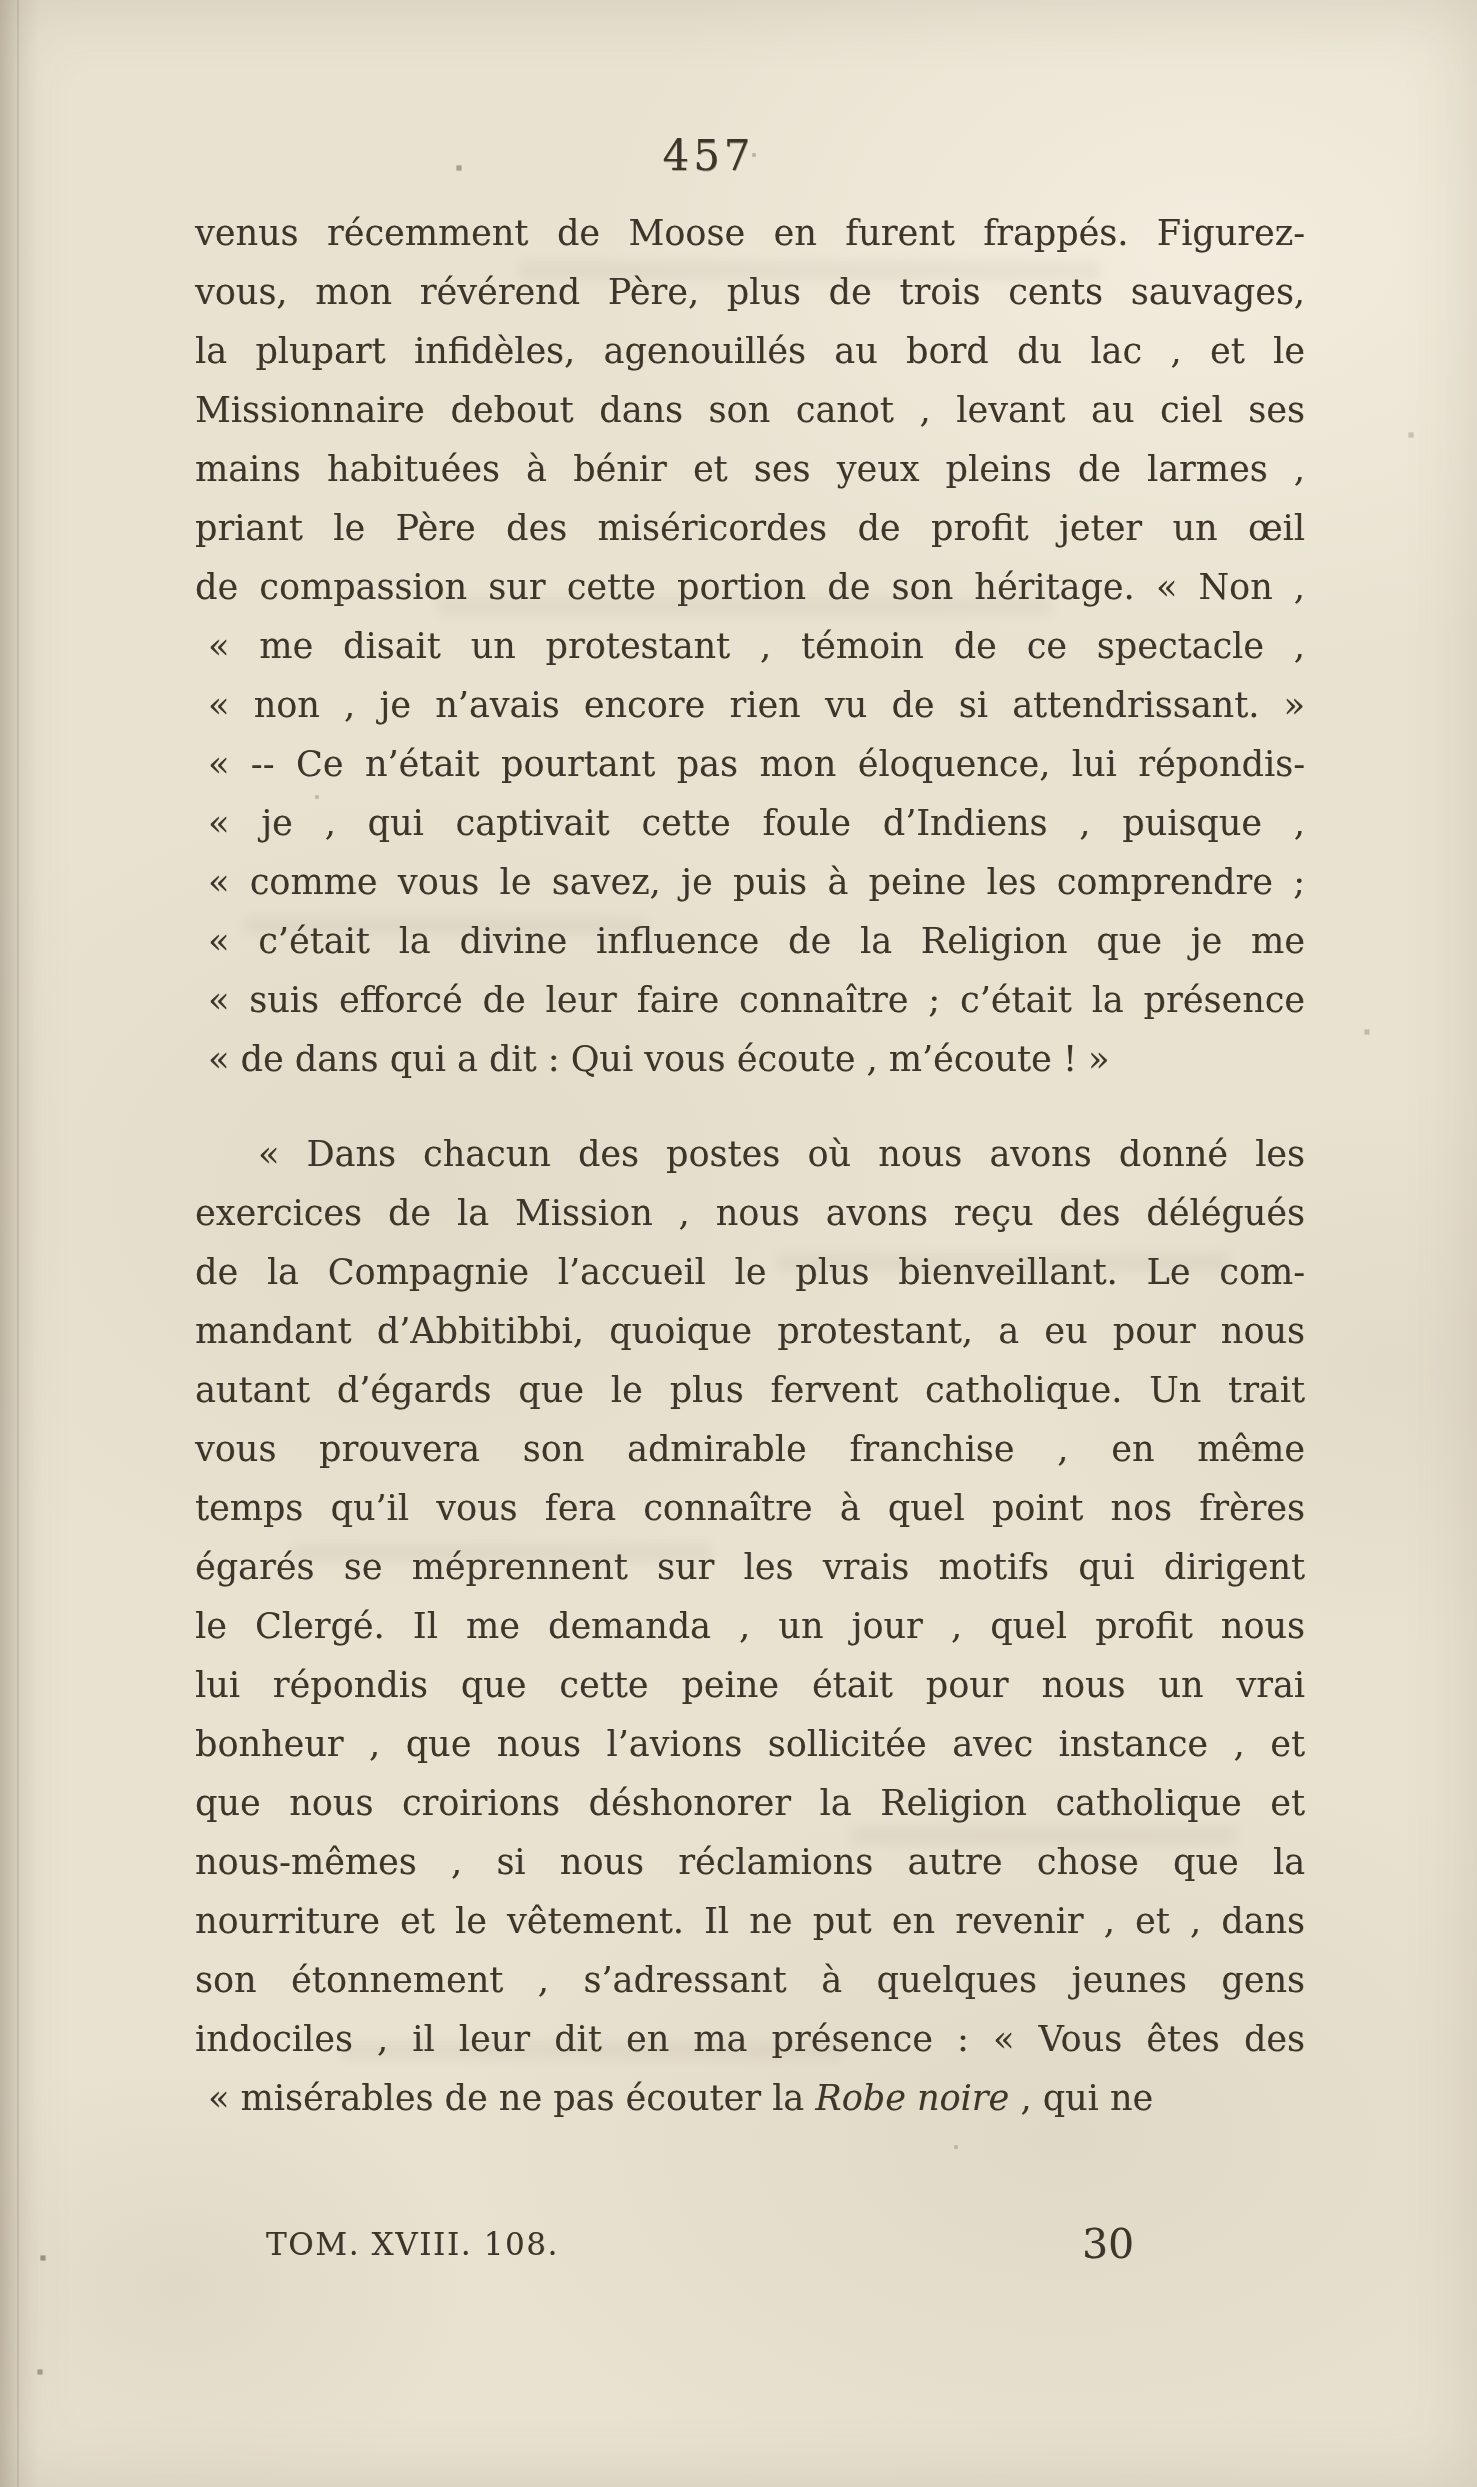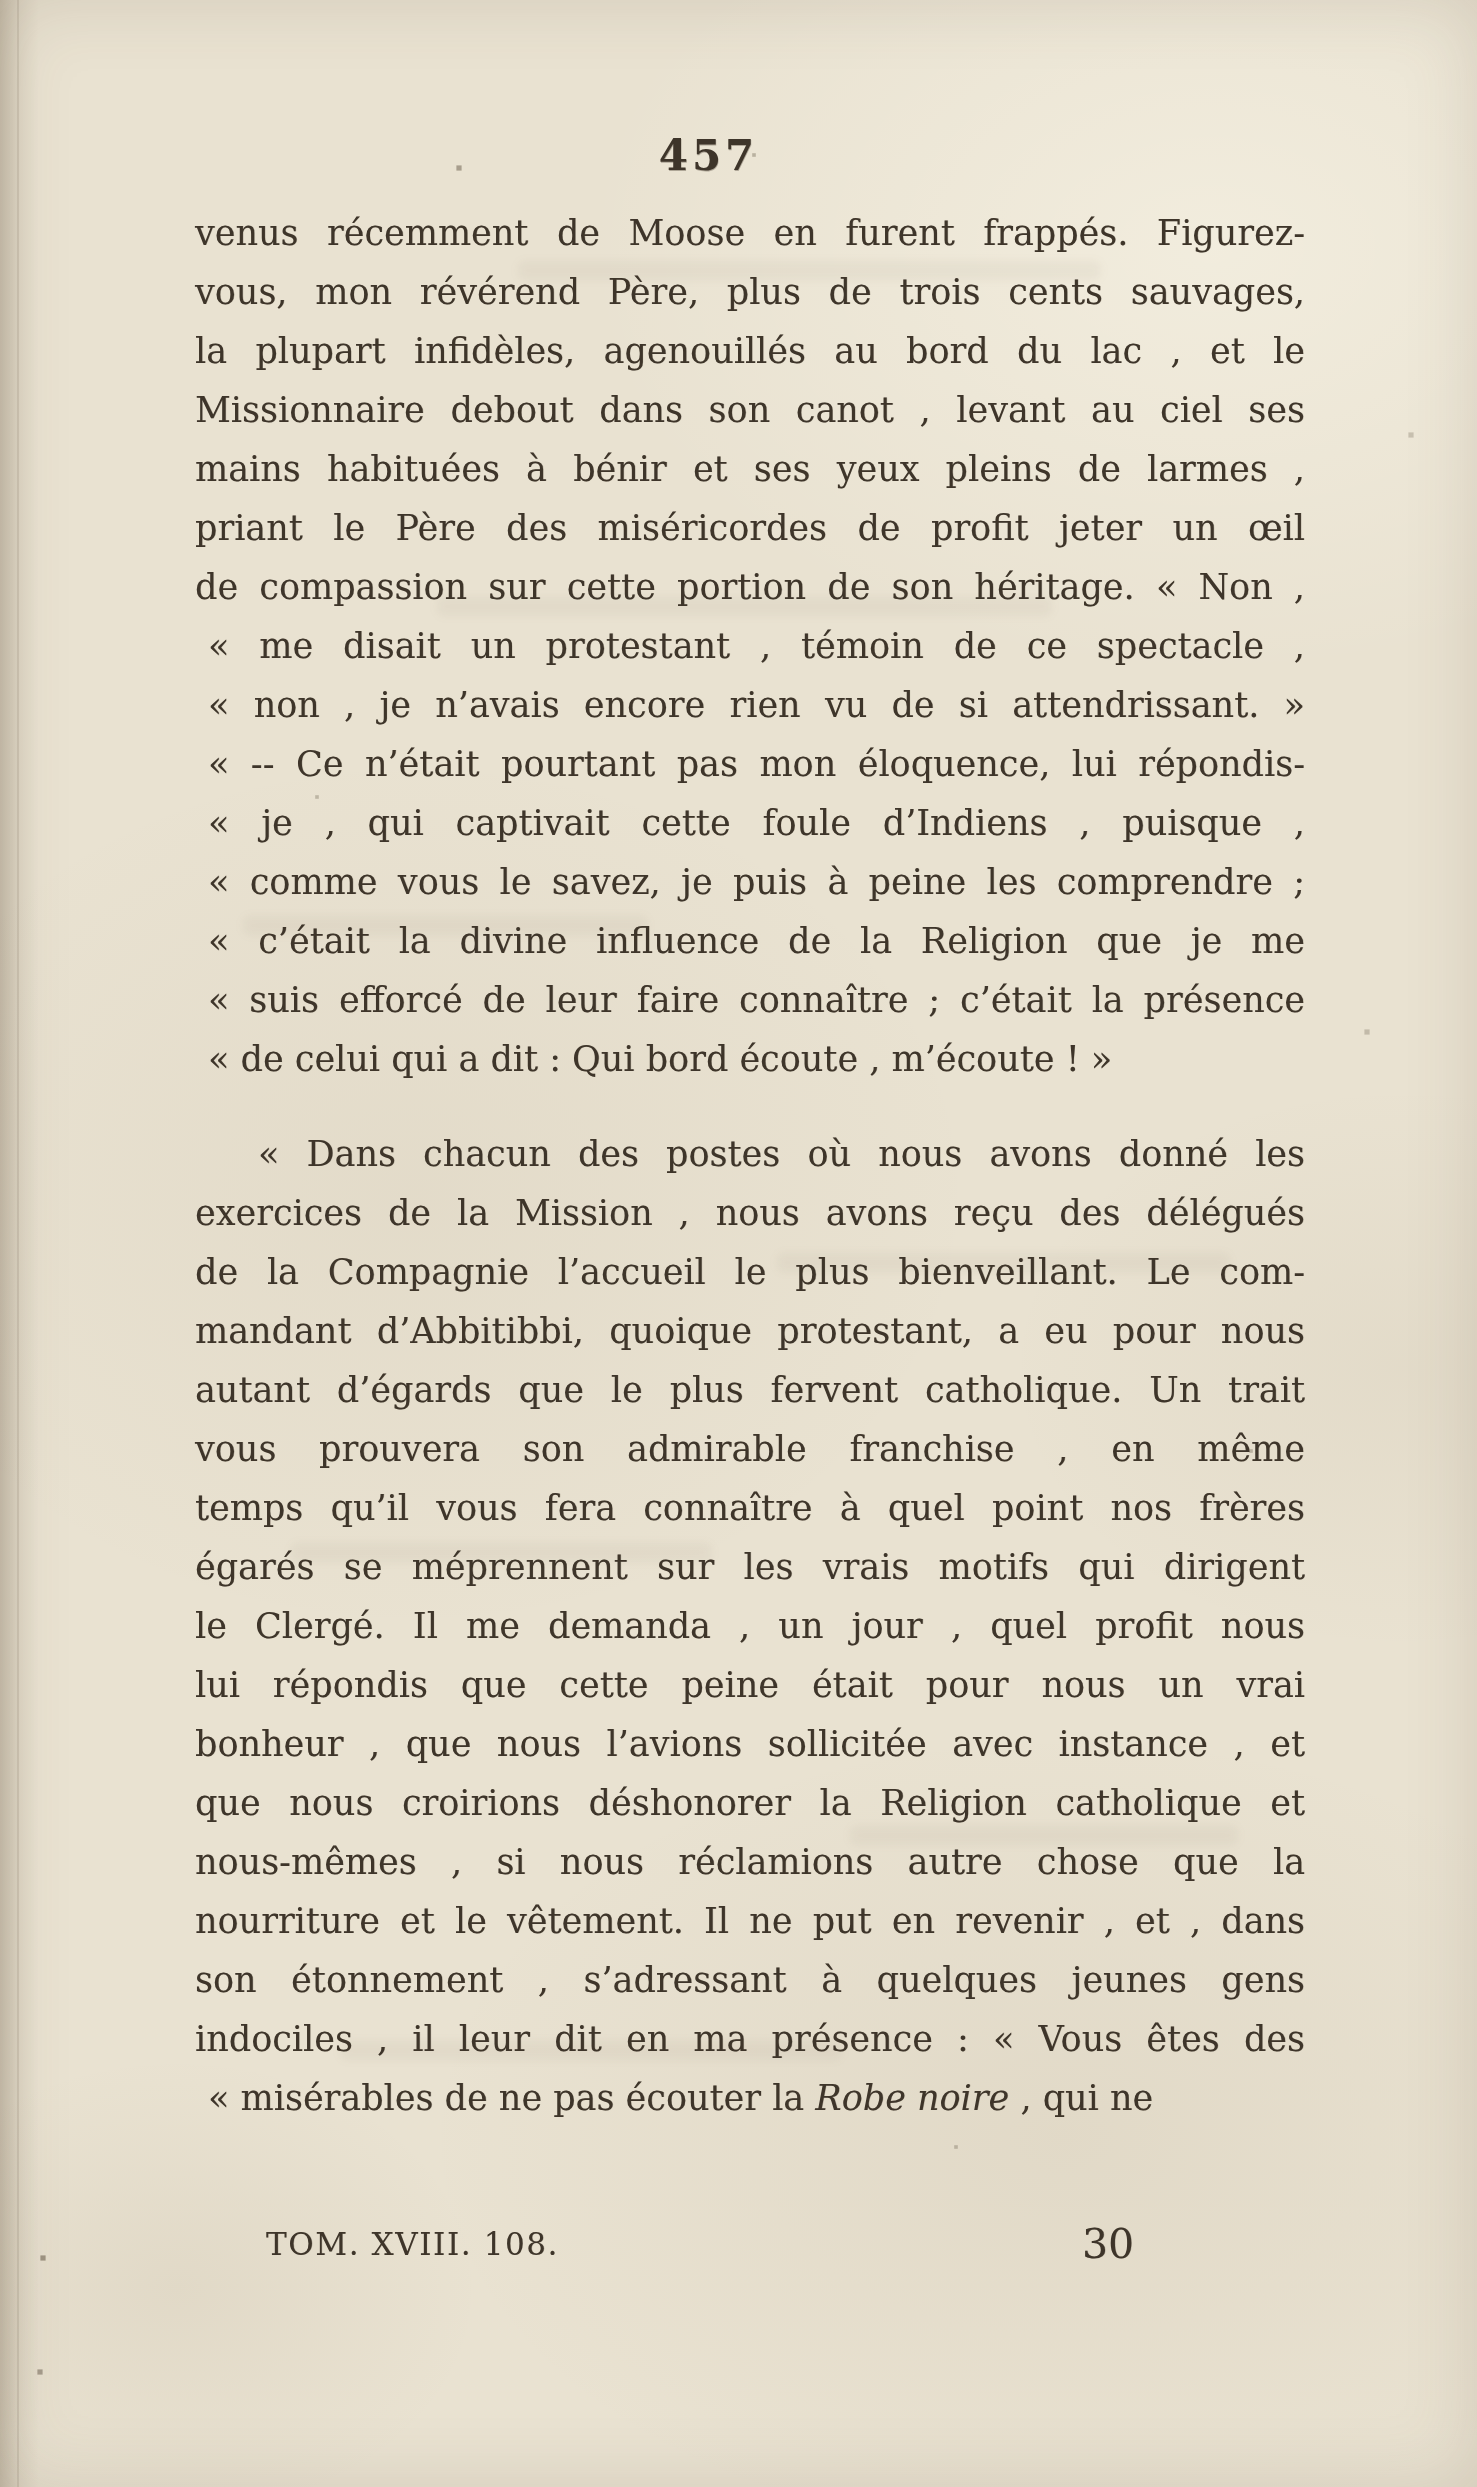--- a/index.html
+++ b/index.html
@@ -55,21 +55,21 @@
       316px 796px 0 0.8px rgba(70,58,40,0.26),
       1366px 1031px 0 1.6px rgba(70,58,40,0.24),
       1250px 1450px 0 0.8px rgba(70,58,40,0.28),
       42px 2257px 0 1.6px rgba(70,58,40,0.45),
       39px 2371px 0 1.6px rgba(70,58,40,0.40),
       955px 2146px 0 0.8px rgba(70,58,40,0.26);
   }
 
   .pagenum {
     position: absolute; top: 131px; left: 618px; width: 181px;
-    text-align: center; font-size: 42px; font-weight: bold;
+    text-align: center; font-size: 42px; font-weight: normal;
     letter-spacing: 4px;
     text-shadow: 0.5px 0.5px 0 rgba(62,52,40,0.35);
   }
 
   .text {
     position: absolute; left: 195px; top: 204px; width: 1110px;
     font-size: 35px;
     text-shadow: 0.4px 0.4px 0 rgba(62,52,40,0.30);
   }
   .ln {
@@ -116,21 +116,21 @@
     <div class="ln">mains habituées à bénir et ses yeux pleins de larmes ,</div>
     <div class="ln">priant le Père des miséricordes de profit jeter un œil</div>
     <div class="ln">de compassion sur cette portion de son héritage. « Non ,</div>
     <div class="ln q">« me disait un protestant , témoin de ce spectacle ,</div>
     <div class="ln q">« non , je n’avais encore rien vu de si attendrissant. »</div>
     <div class="ln q">« -- Ce n’était pourtant pas mon éloquence, lui répondis-</div>
     <div class="ln q">« je , qui captivait cette foule d’Indiens , puisque ,</div>
     <div class="ln q">« comme vous le savez, je puis à peine les comprendre ;</div>
     <div class="ln q">« c’était la divine influence de la Religion que je me</div>
     <div class="ln q">« suis efforcé de leur faire connaître ; c’était la présence</div>
-    <div class="ln q last">« de celui qui a dit : Qui bord écoute , m’écoute ! »</div>
+    <div class="ln q last">« de dans qui a dit : Qui vous écoute , m’écoute ! »</div>
     <div class="gap"></div>
     <div class="ln p">« Dans chacun des postes où nous avons donné les</div>
     <div class="ln">exercices de la Mission , nous avons reçu des délégués</div>
     <div class="ln">de la Compagnie l’accueil le plus bienveillant. Le com-</div>
     <div class="ln">mandant d’Abbitibbi, quoique protestant, a eu pour nous</div>
     <div class="ln">autant d’égards que le plus fervent catholique. Un trait</div>
     <div class="ln">vous prouvera son admirable franchise , en même</div>
     <div class="ln">temps qu’il vous fera connaître à quel point nos frères</div>
     <div class="ln">égarés se méprennent sur les vrais motifs qui dirigent</div>
     <div class="ln">le Clergé. Il me demanda , un jour , quel profit nous</div>

